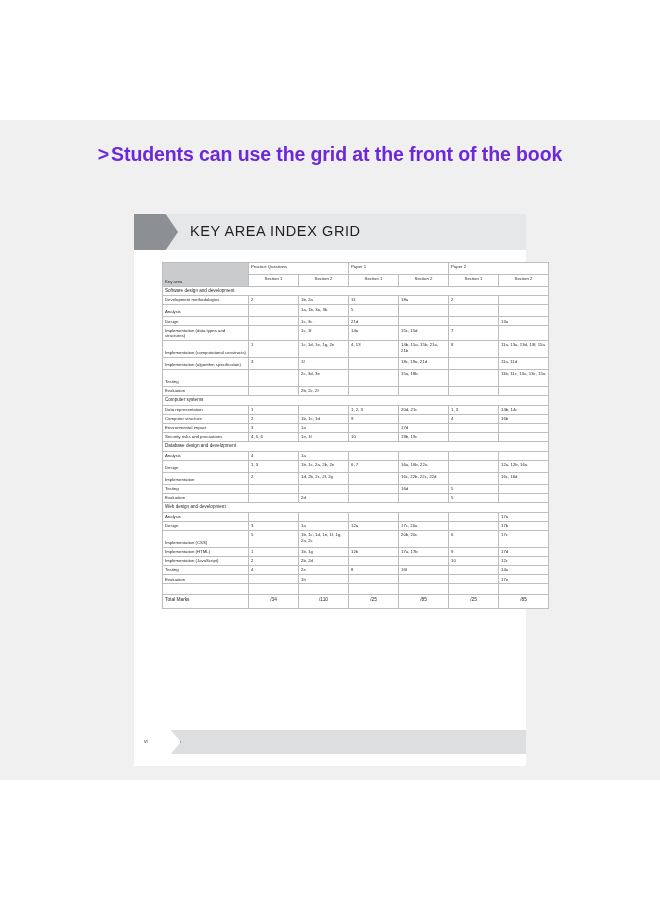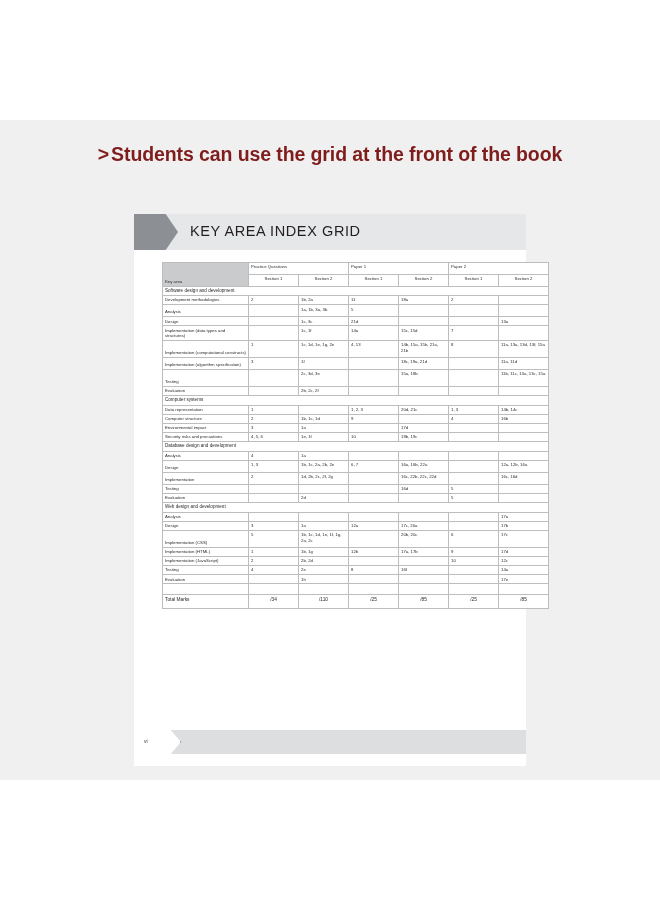--- a/index.html
+++ b/index.html
@@ -15,21 +15,21 @@
   .grey-band{
     position:absolute;left:0;top:120px;width:660px;height:660px;
     background:#f0f0f0;
   }
 
   
   .headline{
     position:absolute;left:60px;top:140px;width:540px;
     text-align:center;
     font-size:19.5px;font-weight:bold;line-height:1.45;
-    color:#7f1d1d;
+    color:#6d28d9;
     letter-spacing:-0.1px;
   }
   .headline .chev{margin-right:2px;}
 
   
   .page{
     position:absolute;left:134px;top:214px;
     width:392px;height:552px;
     background:#ffffff;
   }

